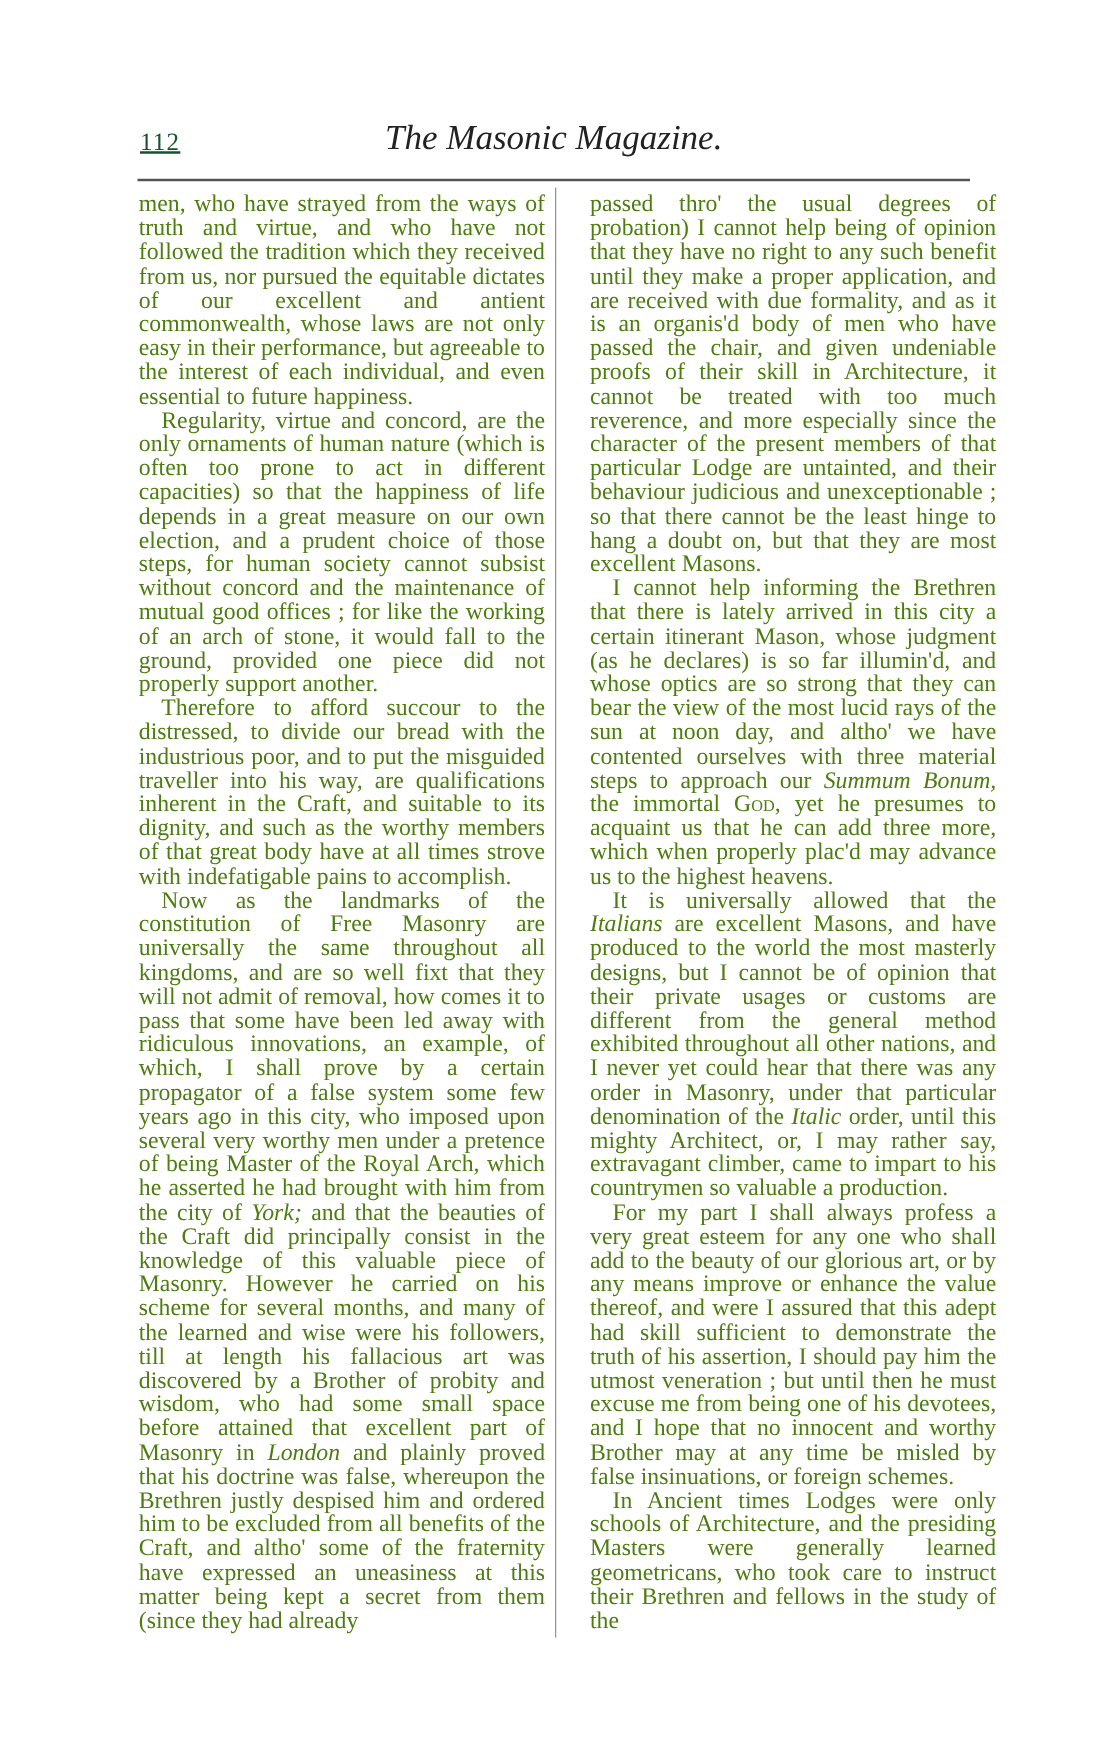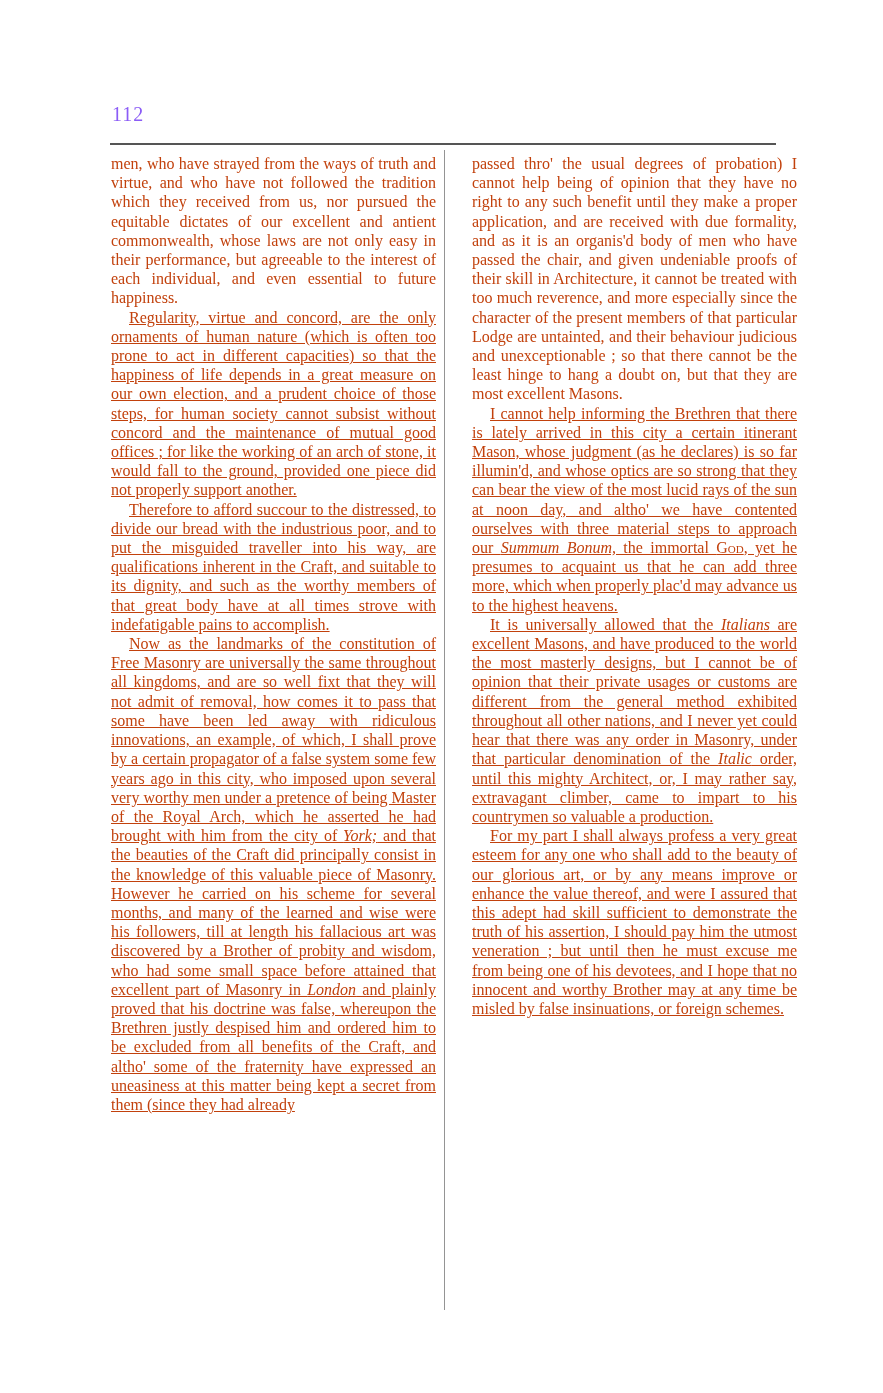--- a/index.html
+++ b/index.html
@@ -1,50 +1,52 @@
 <!DOCTYPE html>
 <html><head>
 <meta charset="utf-8">
 <style>
   html, body { margin: 0; padding: 0; background: #ffffff; }
   body { width: 883px; height: 1393px; position: relative; overflow: hidden;
          font-family: "DejaVu Serif", "Liberation Serif", serif; color: #222; }
   .header { position: absolute; top: 95px; left: 112px; width: 662px; height: 36px; }
   .page-num { position: absolute; left: 0; top: 8px; font-size: 20px; letter-spacing: 1px;
-              font-family: "Liberation Serif", serif; color: #8b5cf6; }
+              font-family: "Liberation Serif", serif; color: #14532d; text-decoration: underline; }
   .mag-title { position: absolute; left: 0; right: 0; top: 0; text-align: center;
                font-family: "Liberation Serif", serif; font-style: italic; font-size: 28px; color: #222; }
   .rule { position: absolute; top: 143px; left: 110px; width: 666px; height: 2px; background: #555; }
   .col { position: absolute; top: 154px; width: 325px;
-         font-family: "Liberation Serif", serif; font-size: 16px; line-height: 19.2px;
-         text-align: justify; color: #c2410c; }
+         font-family: "Liberation Serif", serif; font-size: 19px; line-height: 19.2px;
+         text-align: justify; color: #4d7c0f; }
   .col-left { left: 111px; }
   .col-right { left: 472px; }
   .col p { margin: 0; text-indent: 0; }
-  .col p.indent { text-indent: 18px; text-decoration: underline; }
+  .col p.indent { text-indent: 18px; }
   .divider { position: absolute; left: 444px; top: 150px; width: 1px; height: 1160px;
              background: #666; opacity: 0.7; }
   em { font-style: italic; }
   .sc { font-variant: small-caps; margin-top: 24px; }
 </style>
 </head>
 <body>
 
 <div class="header">
   <span class="page-num">112</span>
+  <div class="mag-title">The Masonic Magazine.</div>
 </div>
 <div class="rule"></div>
 
 <div class="col col-left">
   <p>men, who have strayed from the ways of truth and virtue, and who have not followed the tradition which they received from us, nor pursued the equitable dictates of our excellent and antient commonwealth, whose laws are not only easy in their performance, but agreeable to the interest of each individual, and even essential to future happiness.</p>
   <p class="indent">Regularity, virtue and concord, are the only ornaments of human nature (which is often too prone to act in different capacities) so that the happiness of life depends in a great measure on our own election, and a prudent choice of those steps, for human society cannot subsist without concord and the maintenance of mutual good offices ; for like the working of an arch of stone, it would fall to the ground, provided one piece did not properly support another.</p>
   <p class="indent">Therefore to afford succour to the distressed, to divide our bread with the industrious poor, and to put the misguided traveller into his way, are qualifications inherent in the Craft, and suitable to its dignity, and such as the worthy members of that great body have at all times strove with indefatigable pains to accomplish.</p>
   <p class="indent"><span>Now as the landmarks of the constitution of Free Masonry are universally the same throughout all kingdoms, and are so well fixt that they will not admit of removal, how comes it to pass that some have been led away with ridiculous innovations, an example, of which, I shall prove by a certain propagator of a false system some few years ago in this city, who imposed upon several very worthy men under a pretence of being Master of the Royal Arch, which he asserted he had brought with him from the city of </span><em>York;</em><span> and that the beauties of the Craft did principally consist in the knowledge of this valuable piece of Masonry.  However he carried on his scheme for several months, and many of the learned and wise were his followers, till at length his fallacious art was discovered by a Brother of probity and wisdom, who had some small space before attained that excellent part of Masonry in </span><em>London</em><span> and plainly proved that his doctrine was false, whereupon the Brethren justly despised him and ordered him to be excluded from all benefits of the Craft, and altho' some of the fraternity have expressed an uneasiness at this matter being kept a secret from them (since they had already</span></p>
 </div>
 
 <div class="divider"></div>
 
 <div class="col col-right">
   <p>passed thro' the usual degrees of probation) I cannot help being of opinion that they have no right to any such benefit until they make a proper application, and are received with due formality, and as it is an organis'd body of men who have passed the chair, and given undeniable proofs of their skill in Architecture, it cannot be treated with too much reverence, and more especially since the character of the present members of that particular Lodge are untainted, and their behaviour judicious and unexceptionable ; so that there cannot be the least hinge to hang a doubt on, but that they are most excellent Masons.</p>
   <p class="indent"><span>I cannot help informing the Brethren that there is lately arrived in this city a certain itinerant Mason, whose judgment (as he declares) is so far illumin'd, and whose optics are so strong that they can bear the view of the most lucid rays of the sun at noon day, and altho' we have contented ourselves with three material steps to approach our </span><em>Summum Bonum,</em><span> the immortal </span><span class="sc">God</span><span>, yet he presumes to acquaint us that he can add three more, which when properly plac'd may advance us to the highest heavens.</span></p>
   <p class="indent"><span>It is universally allowed that the </span><em>Italians</em><span> are excellent Masons, and have produced to the world the most masterly designs, but I cannot be of opinion that their private usages or customs are different from the general method exhibited throughout all other nations, and I never yet could hear that there was any order in Masonry, under that particular denomination of the </span><em>Italic</em><span> order, until this mighty Architect, or, I may rather say, extravagant climber, came to impart to his countrymen so valuable a production.</span></p>
   <p class="indent">For my part I shall always profess a very great esteem for any one who shall add to the beauty of our glorious art, or by any means improve or enhance the value thereof, and were I assured that this adept had skill sufficient to demonstrate the truth of his assertion, I should pay him the utmost veneration ; but until then he must excuse me from being one of his devotees, and I hope that no innocent and worthy Brother may at any time be misled by false insinuations, or foreign schemes.</p>
+  <p class="indent">In Ancient times Lodges were only schools of Architecture, and the presiding Masters were generally learned geometricans, who took care to instruct their Brethren and fellows in the study of the</p>
 </div>
 
 </body></html>

